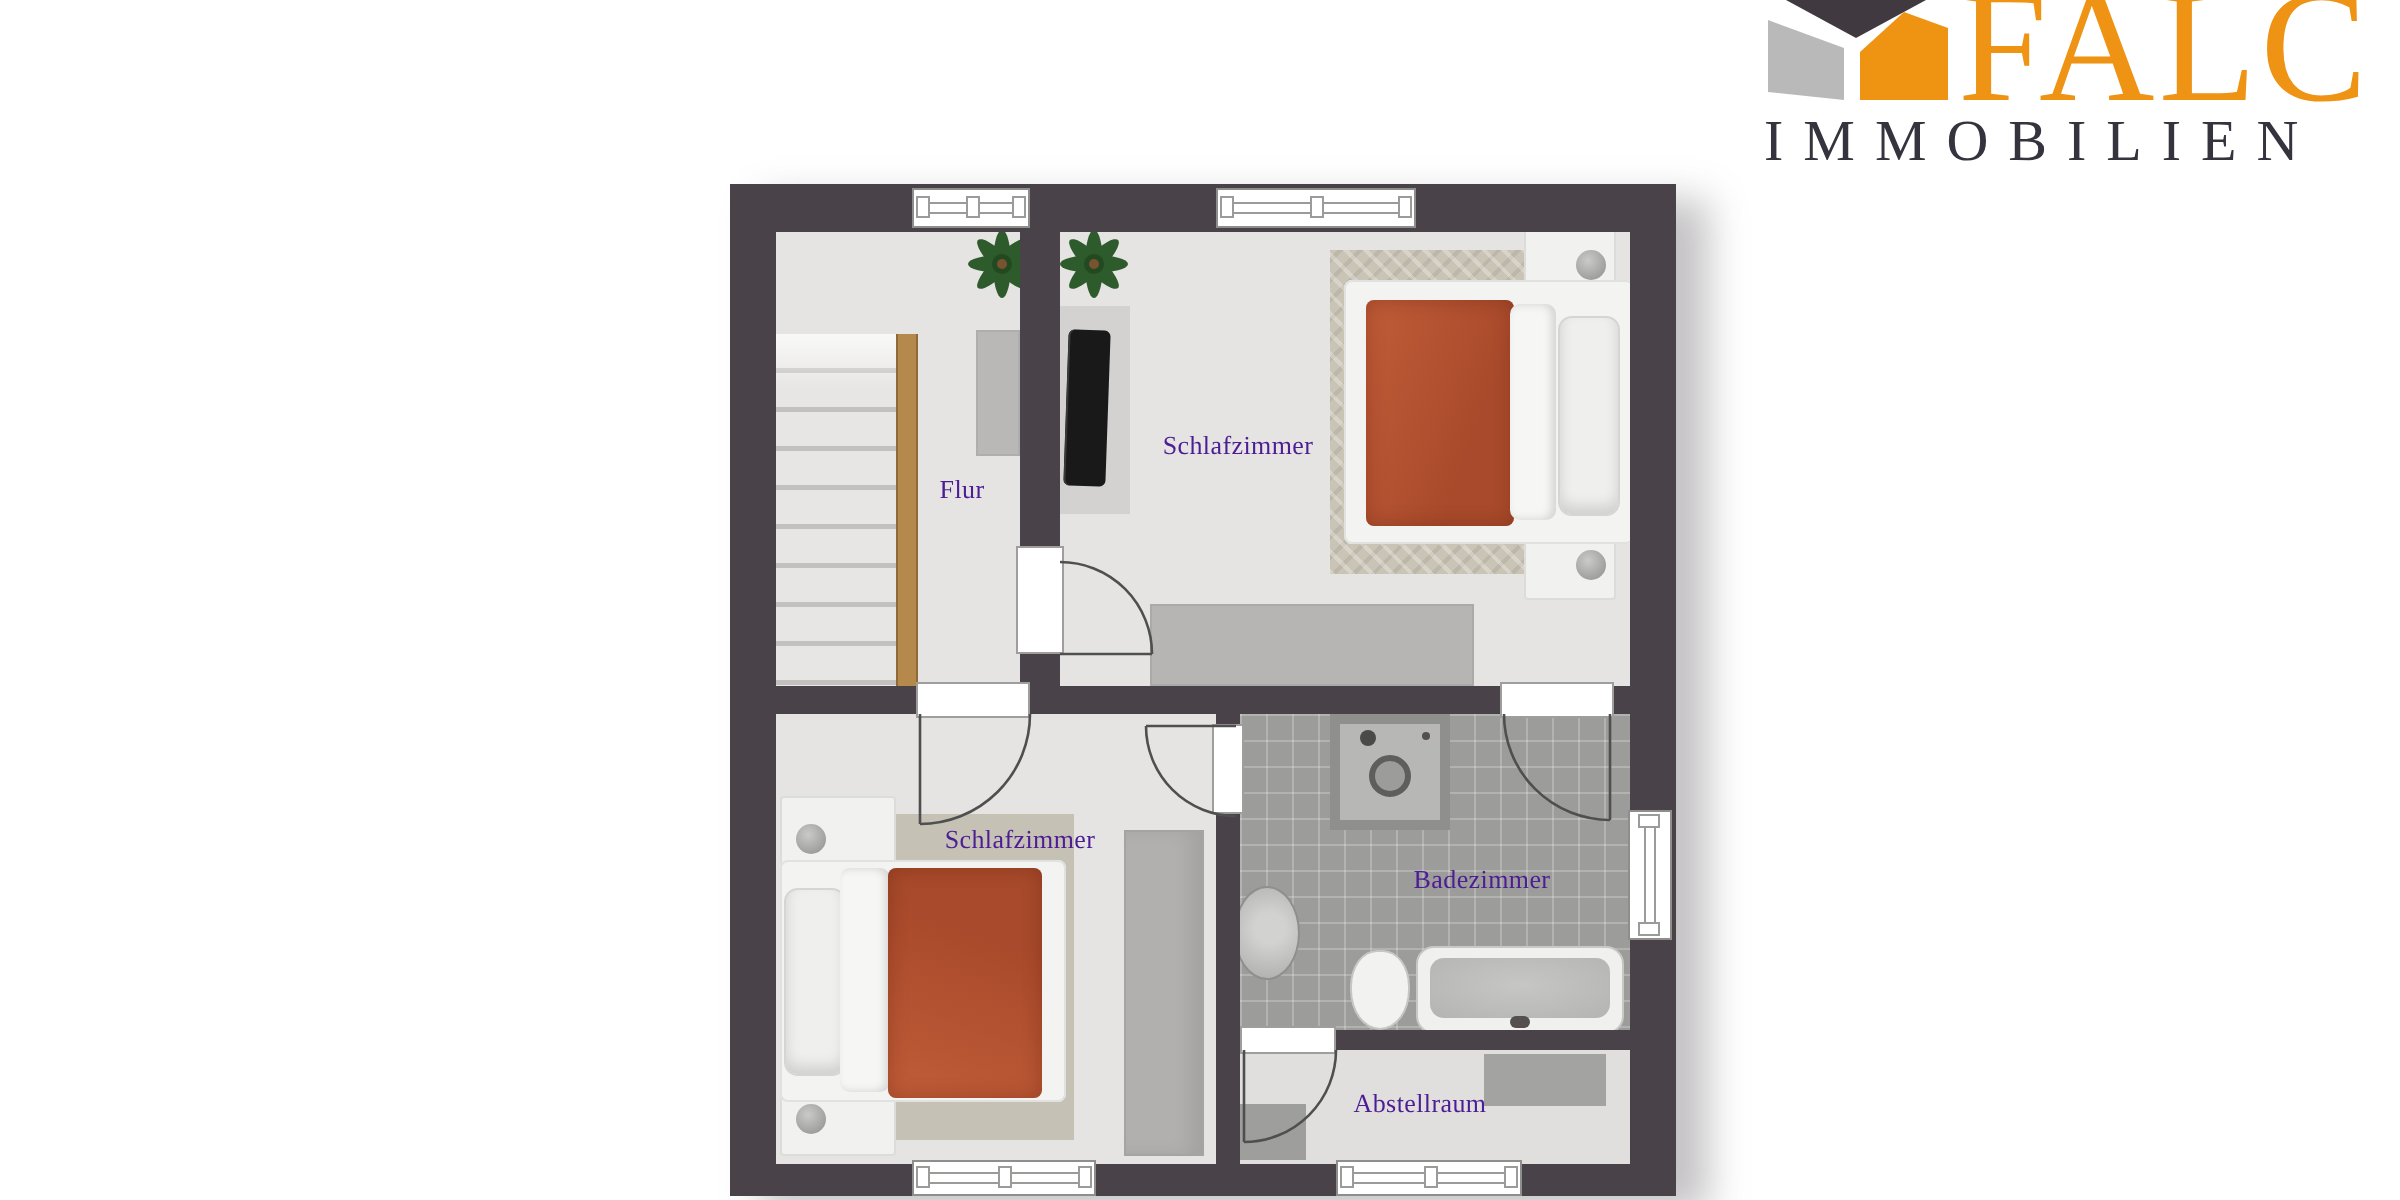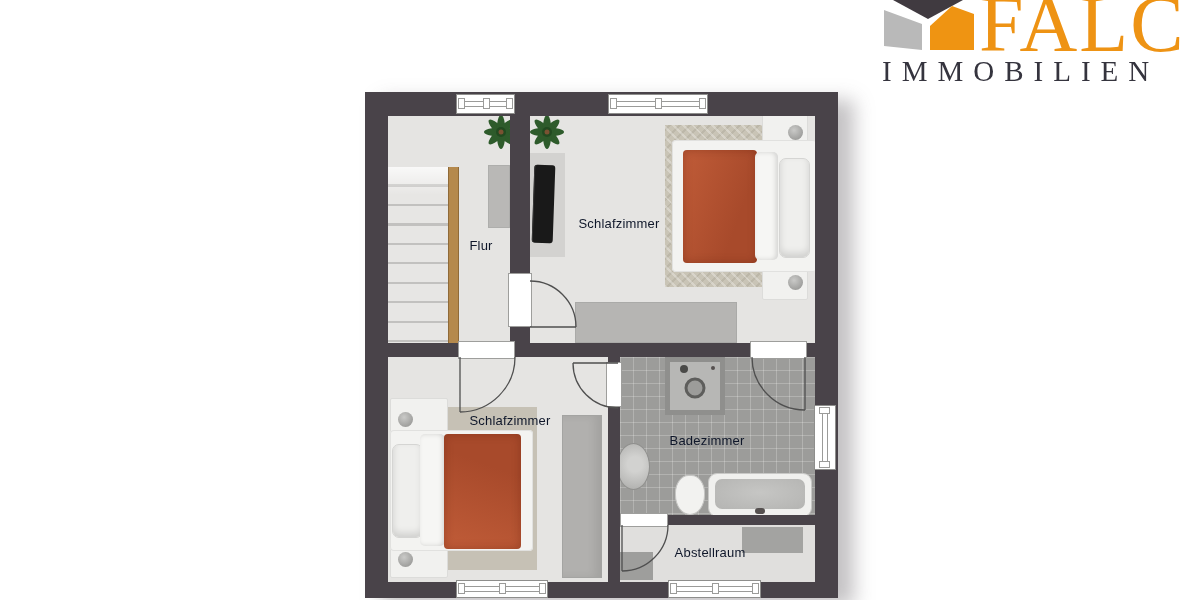--- a/index.html
+++ b/index.html
@@ -10,21 +10,21 @@
   
   #plan{
     position:absolute;left:365px;top:92px;width:473px;height:506px;
     box-shadow:16px 8px 18px rgba(125,120,125,.45);
     background:#ffffff;
   }
   .wall{position:absolute;background:#494349;}
   .floor{position:absolute;background:#e5e4e2;}
   .lbl{
     position:absolute;transform:translate(-50%,-50%);
-    font-size:13px;color:#0f172a;white-space:nowrap;letter-spacing:.2px;
+    font-size:13px;color:#4c1d95;white-space:nowrap;letter-spacing:.2px;font-family:Liberation Serif, serif;
   }
   
   .win,.winv{position:absolute;background:#fff;border:1px solid #8e8e8c;box-sizing:border-box;}
   .win .bar{position:absolute;left:3px;right:3px;top:50%;height:4px;margin-top:-3px;background:#fff;border:1px solid #9b9b99;}
   .win .t1,.win .t2,.win .t3{position:absolute;width:5px;height:9px;background:#fff;border:1px solid #9b9b99;top:50%;margin-top:-6px;}
   .win .t1{left:1px}.win .t2{left:50%;margin-left:-3px}.win .t3{right:1px}
   .winv .bar{position:absolute;top:3px;bottom:3px;left:50%;width:4px;margin-left:-3px;background:#fff;border:1px solid #9b9b99;}
   .winv .t1,.winv .t3{position:absolute;height:5px;width:9px;background:#fff;border:1px solid #9b9b99;left:50%;margin-left:-6px;}
   .winv .t1{top:1px}.winv .t3{bottom:1px}
   
@@ -204,21 +204,21 @@
     <path d="M165 189 A46 46 0 0 1 211 235 M165 235 L211 235"></path>
     <path d="M150 265 A55 55 0 0 1 95 320 M95 265 L95 320"></path>
     <path d="M208 271 A45 45 0 0 0 253 316 M253 271 L208 271"></path>
     <path d="M387 265 A53 53 0 0 0 440 318 M440 265 L440 318"></path>
     <path d="M303 433 A46 46 0 0 1 257 479 M257 433 L257 479"></path>
   </svg>
 
   <div class="lbl" style="left:116px;top:153px;">Flur</div>
   <div class="lbl" style="left:254px;top:131px;">Schlafzimmer</div>
   <div class="lbl" style="left:145px;top:328px;">Schlafzimmer</div>
-  <div class="lbl" style="left:342px;top:348px;">Badezimmer</div>
+  <div class="lbl" style="left:376px;top:348px;">Badezimmer</div>
   <div class="lbl" style="left:345px;top:460px;">Abstellraum</div>
 </div>
 
 <div id="logo">
   <svg width="100" height="52" viewBox="0 0 100 52" style="position:absolute;left:0;top:0;">
     <polygon points="15,0 85,0 50,19" fill="#403a40"></polygon>
     <polygon points="6,10 44,24 44,50 6,46" fill="#b9b9b9"></polygon>
     <polygon points="52,26 74,6 96,14 96,50 52,50" fill="#ef9412"></polygon>
   </svg>
   <div id="brand">FALC</div>

